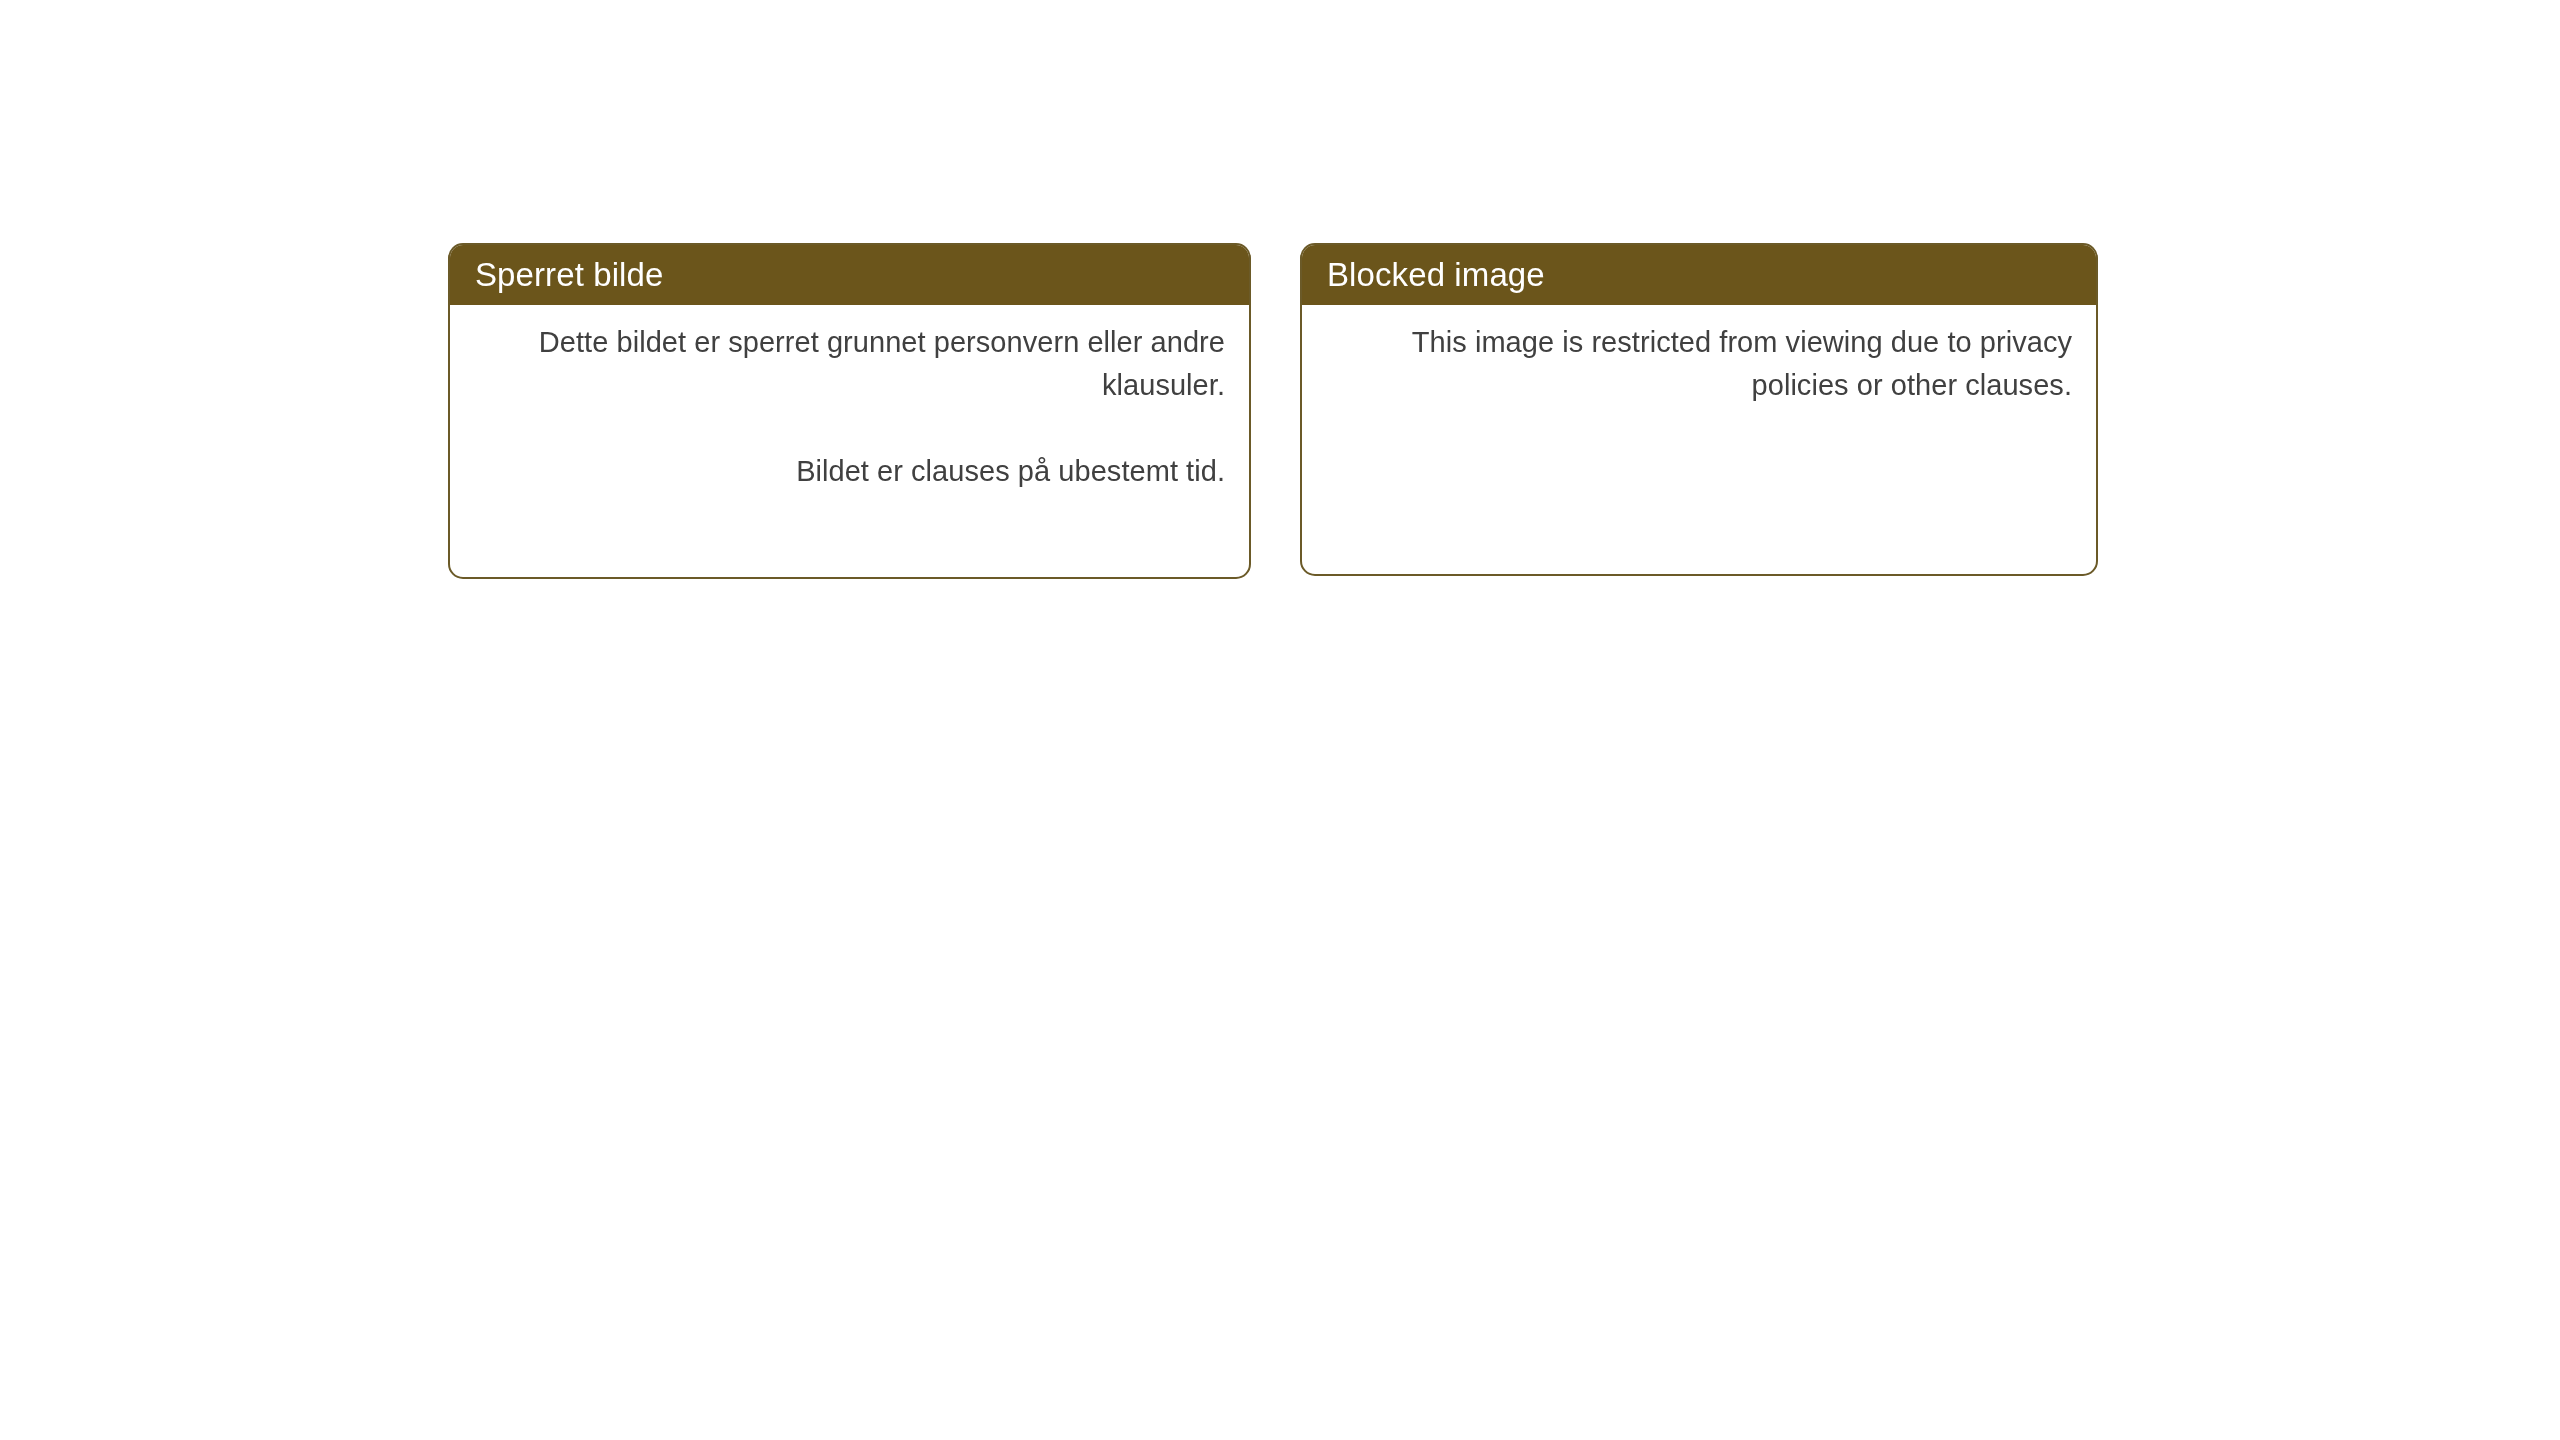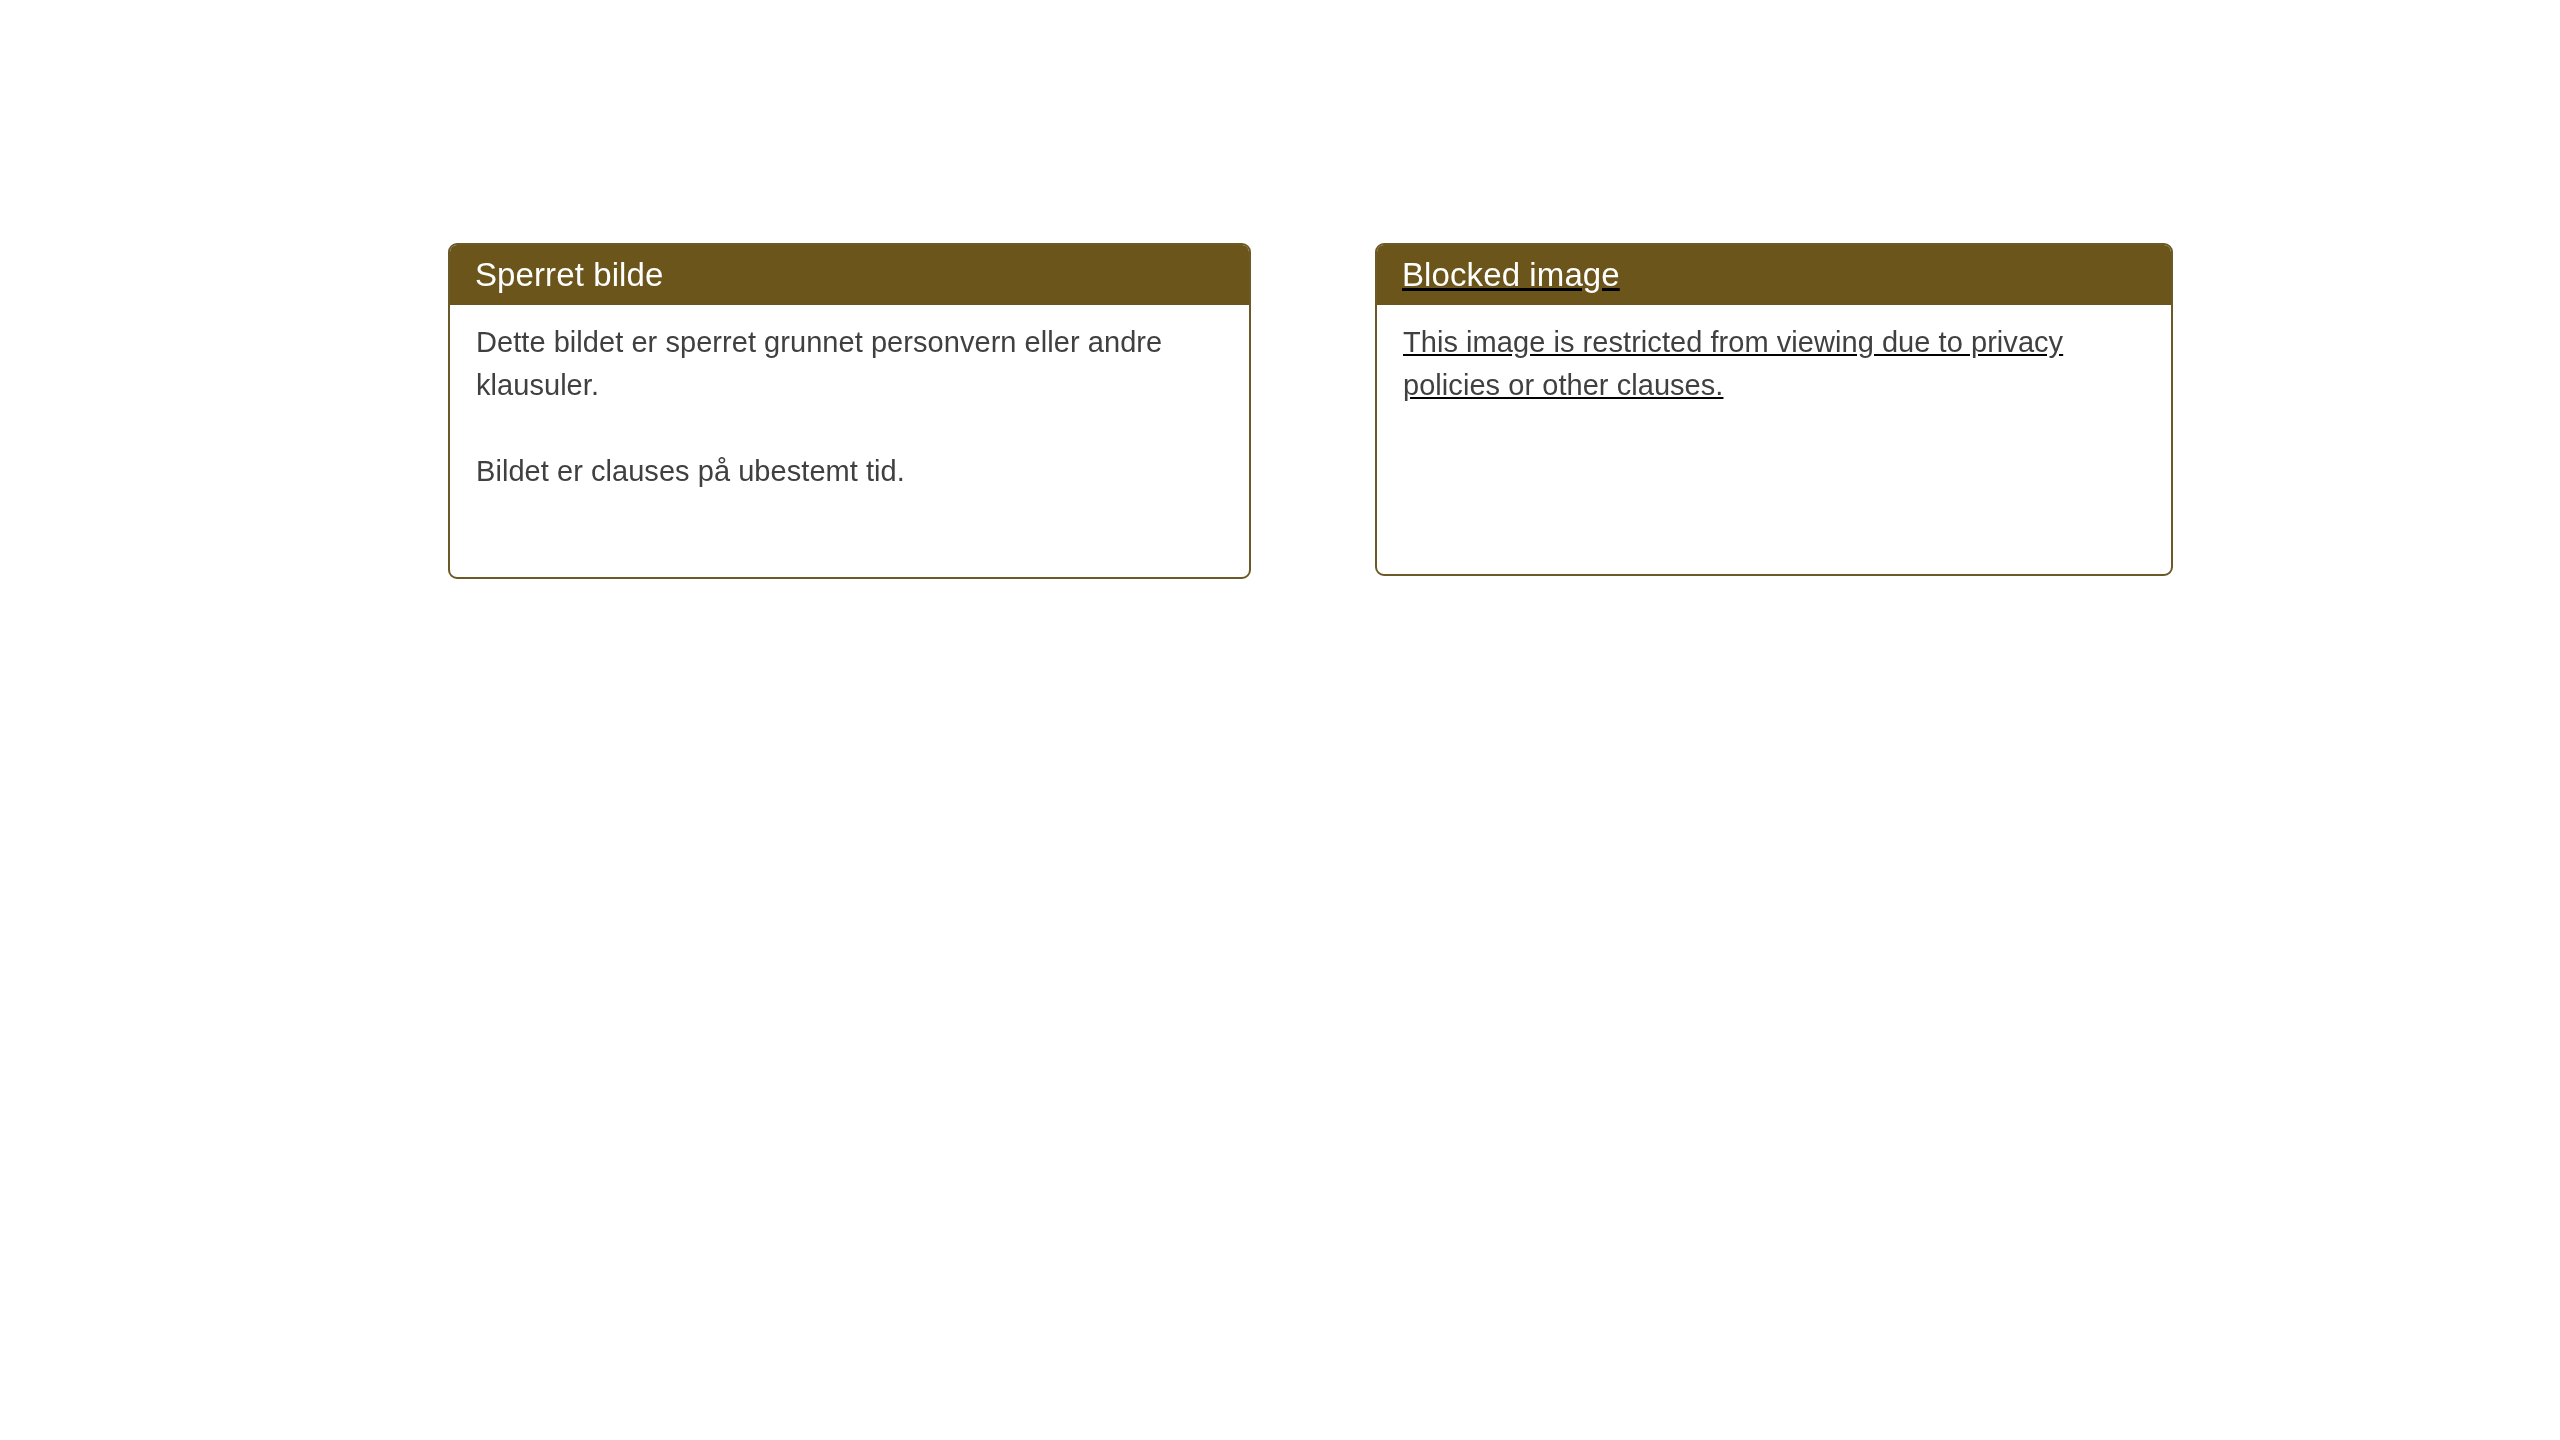--- a/index.html
+++ b/index.html
@@ -22,37 +22,37 @@
     top: 0;
     width: 2560px;
     height: 1440px;
   }
 
   .notice-card {
     position: absolute;
     box-sizing: border-box;
     background: #ffffff;
     border: 2px solid #6b5a28;
-    border-radius: 9px;
+    border-radius: 15px;
     overflow: hidden;
+    text-align: right;
   }
 
   .notice-card.card-no {
     left: 448px;
     top: 243px;
     width: 803px;
     height: 336px;
   }
 
   .notice-card.card-en {
-    left: 1375px;
+    left: 1300px;
     top: 243px;
     width: 798px;
     height: 333px;
-    text-decoration: underline;
   }
 
   .card-header {
     box-sizing: border-box;
     height: 60px;
     background: #6b551b;
     display: flex;
     align-items: center;
     padding: 0 0 0 25px;
   }

